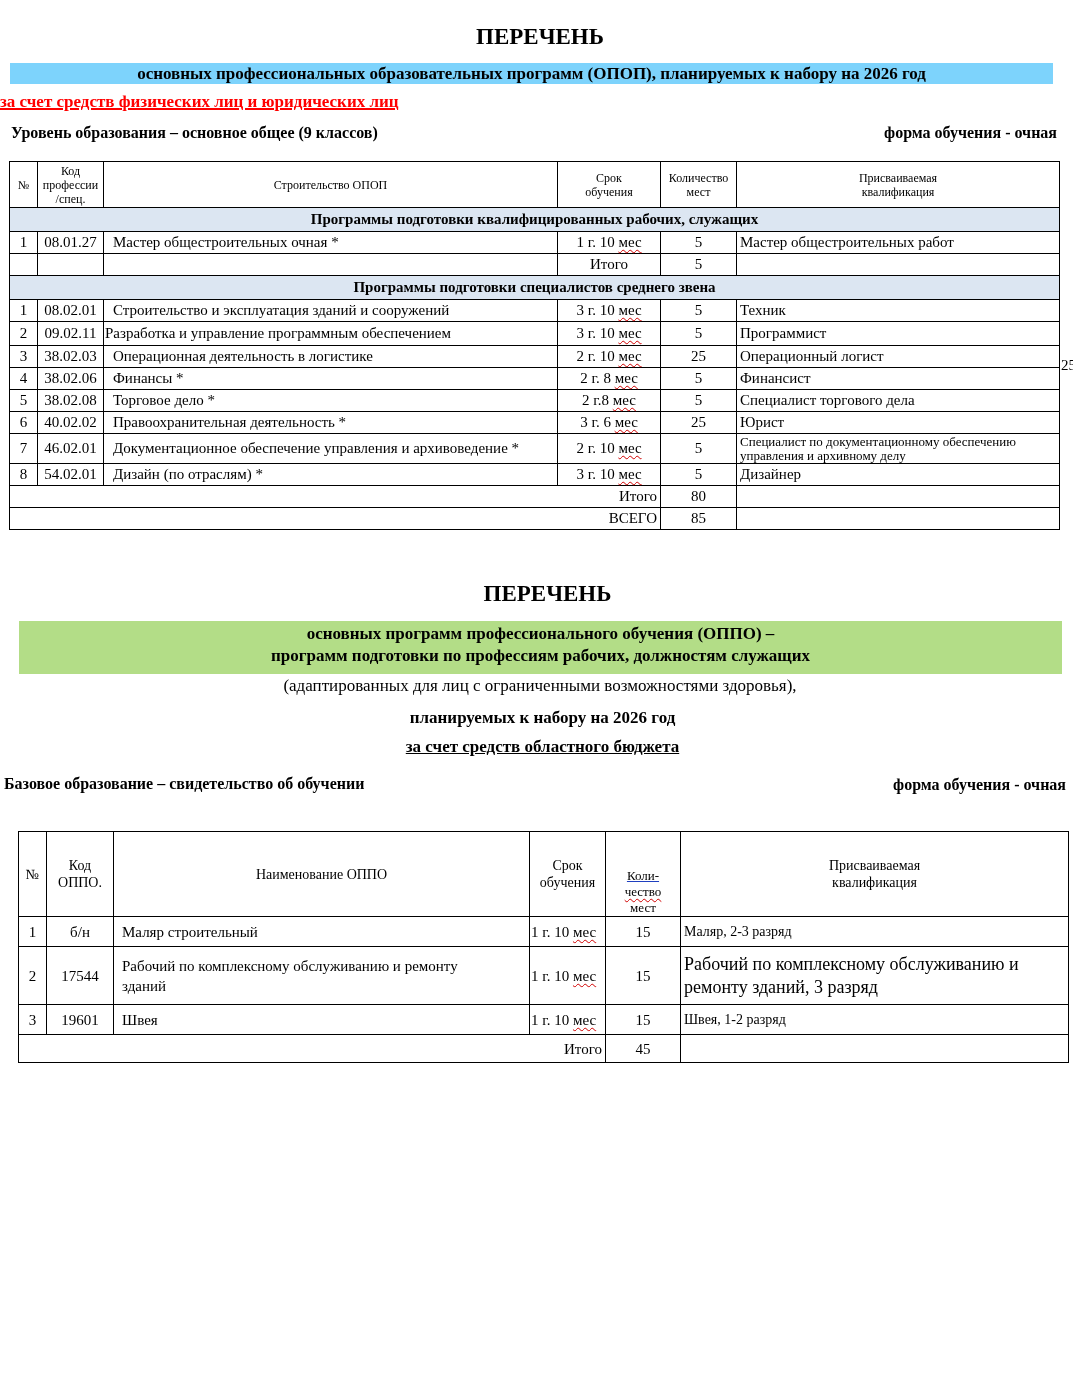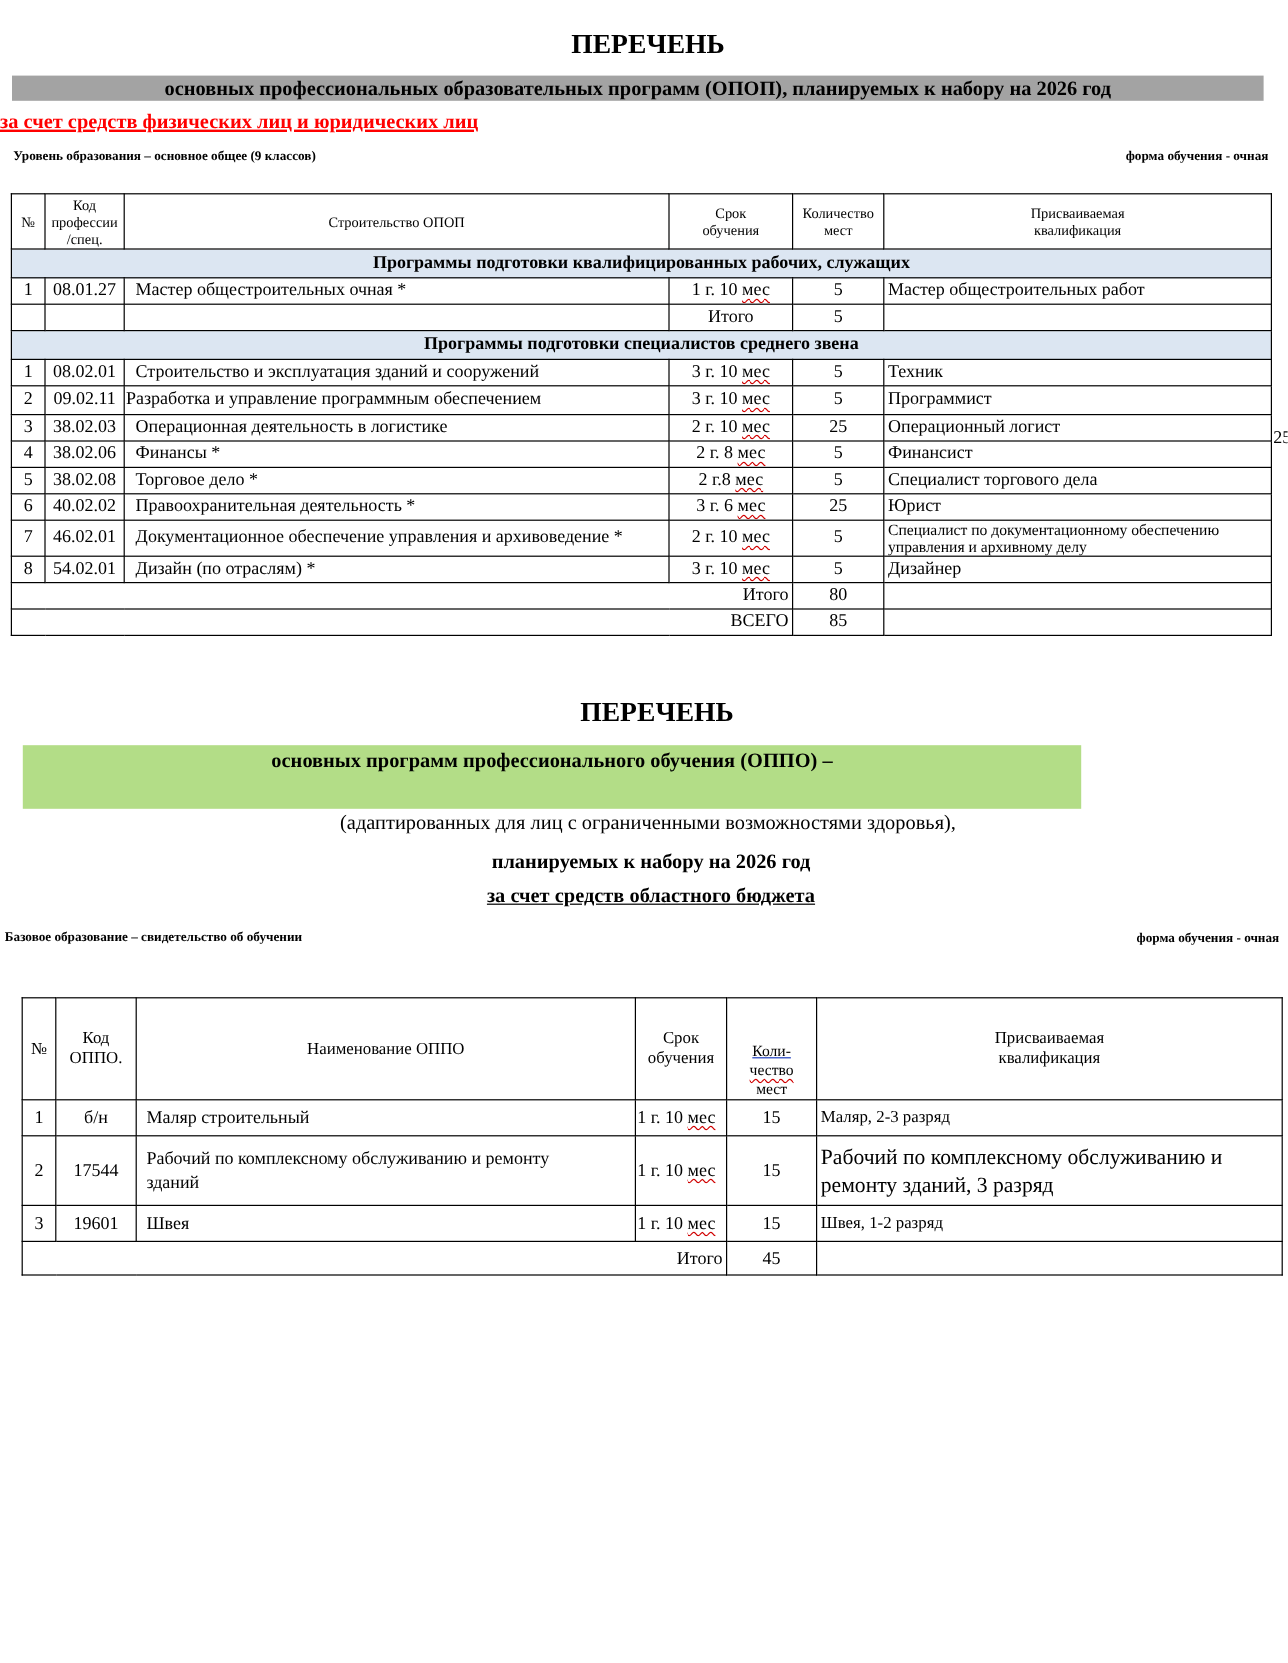--- a/index.html
+++ b/index.html
@@ -4,40 +4,40 @@
 <style>
   html, body { margin: 0; padding: 0; background: #ffffff; }
   body {
     width: 1073px; height: 1386px; position: relative; overflow: hidden;
     font-family: "Liberation Serif", "DejaVu Serif", serif; color: #000;
   }
   .abs { position: absolute; }
   .title { font-weight: bold; font-size: 23px; text-align: center; }
   .band { font-weight: bold; font-size: 17px; text-align: center; }
   .red-link { color: #ff0000; font-weight: bold; font-size: 17px; text-decoration: underline; text-decoration-thickness: 2px; }
-  .level { font-weight: bold; font-size: 11px; }
+  .level { font-weight: bold; font-size: 16px; }
   table { border-collapse: collapse; position: absolute; table-layout: fixed; }
   td, th { border: 1px solid #000; padding: 0 3px; font-weight: normal; vertical-align: middle; }
   .t1 td { font-size: 15px; height: 21px; line-height: 17px; }
   .t1 th { font-size: 12px; line-height: 14px; height: 45px; text-align: center; }
   .t1 .sec td { background: #dce6f2; font-weight: bold; text-align: center; height: 23px; }
   .c { text-align: center; }
   .r { text-align: right; }
   .small { font-size: 13px !important; line-height: 14px !important; margin-left: 44px; }
   .sp { text-decoration: underline wavy #d00000; text-decoration-thickness: 1px; text-underline-offset: 2px; }
   .t2 td { font-size: 15px; line-height: 20px; }
   .t2 th { font-size: 14px; line-height: 17px; height: 54px; text-align: center; }
   .blue-ul { text-decoration: underline; text-decoration-color: #1f3fbf; margin-top: 36px; }
 </style>
 </head>
 <body>
 
 <div class="abs title" style="left:0;width:1080px;top:24px;">ПЕРЕЧЕНЬ</div>
 
-<div class="abs band" style="left:10px;width:1043px;top:63px;height:21px;line-height:21px;background:#a3a3a3;">основных профессиональных образовательных программ (ОПОП), планируемых к набору на 2026 год</div>
+<div class="abs band" style="left:10px;width:1043px;top:63px;height:21px;line-height:21px;background:#7dd3fc;">основных профессиональных образовательных программ (ОПОП), планируемых к набору на 2026 год</div>
 
 <div class="abs" style="left:0;width:1068px;top:92px;text-align:left;">
   <span class="red-link">за счет средств физических лиц и юридических лиц</span>
 </div>
 
 <div class="abs level" style="left:11px;top:124px;">Уровень образования – основное общее (9 классов)</div>
 <div class="abs level" style="right:16px;top:124px;">форма обучения - очная</div>
 
 <table class="t1" style="left:9px;top:161px;width:1050px;">
   <colgroup>
@@ -153,22 +153,23 @@
     <td class="c">85</td>
     <td></td>
   </tr>
 </tbody>
   </table>
 
 <div class="abs" style="left:1061px;top:357px;font-size:15px;">25</div>
 
 <div class="abs title" style="left:0;width:1095px;top:581px;">ПЕРЕЧЕНЬ</div>
 
-<div class="abs band" style="left:19px;width:882px;top:621px;height:53px;background:#B3DD87;line-height:22px;padding-top:2px;box-sizing:border-box;font-family:Liberation Serif, serif;">
+<div class="abs band" style="left:19px;width:1043px;top:621px;height:53px;background:#B3DD87;line-height:22px;padding-top:2px;box-sizing:border-box;font-family:Liberation Serif, serif;">
   <div>основных программ профессионального обучения (ОППО) –</div>
+  <div>программ подготовки по профессиям рабочих, должностям служащих</div>
 </div>
 
 <div class="abs" style="left:0;width:1080px;top:676px;text-align:center;font-size:17px;">(адаптированных для лиц с ограниченными возможностями здоровья),</div>
 
 <div class="abs" style="left:0;width:1085px;top:708px;text-align:center;font-size:17px;font-weight:bold;">планируемых к набору на 2026 год</div>
 
 <div class="abs" style="left:0;width:1085px;top:737px;text-align:center;">
   <span style="font-size:17px;font-weight:bold;text-decoration:underline;">за счет средств областного бюджета</span>
 </div>
 

